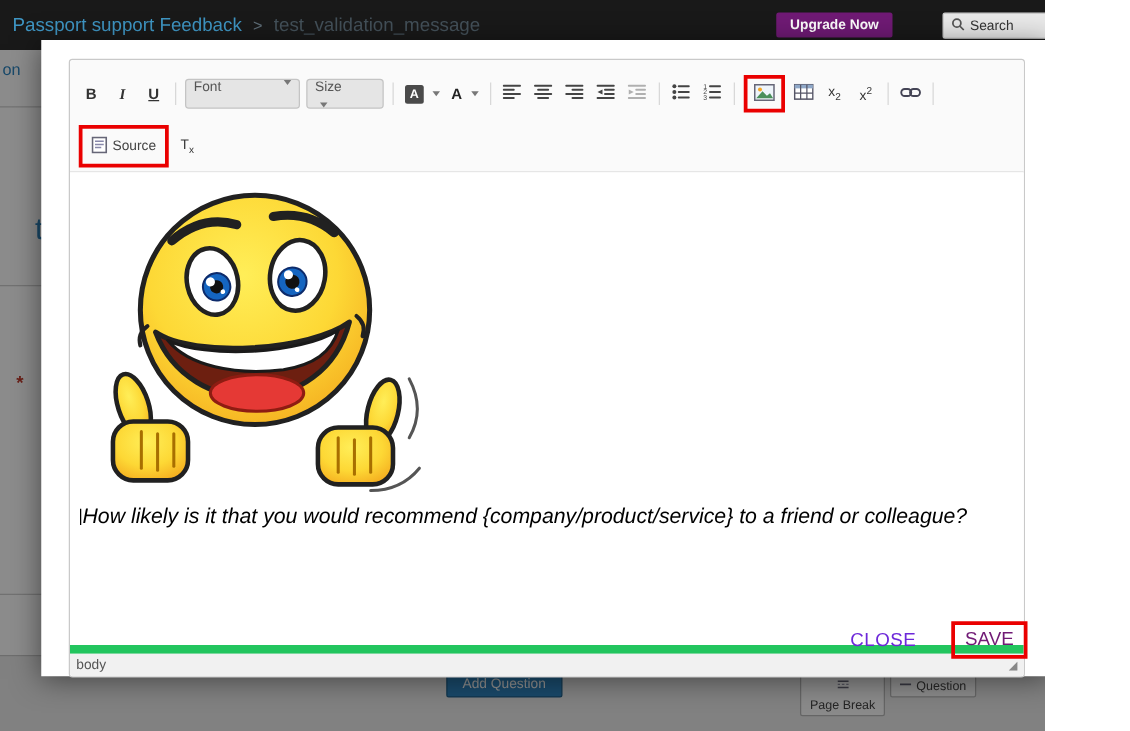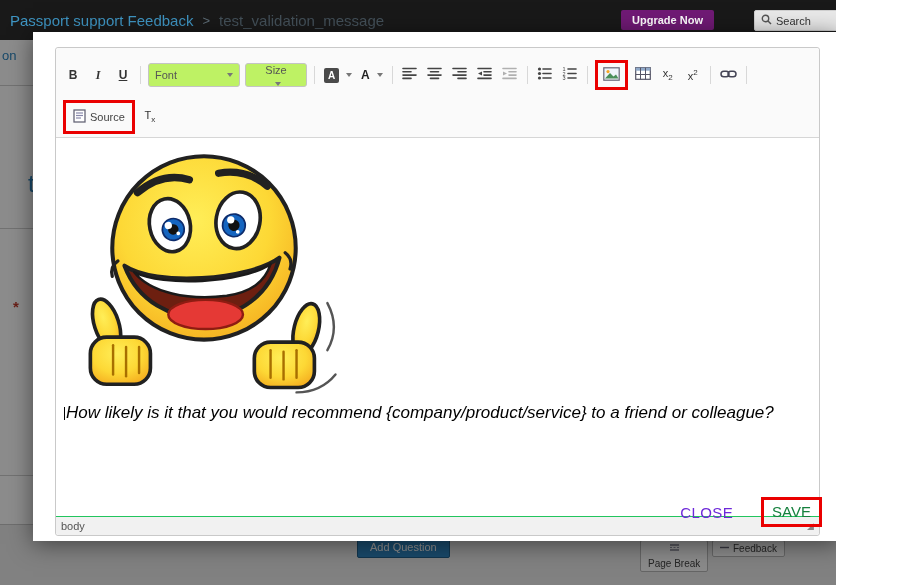--- a/index.html
+++ b/index.html
@@ -32,45 +32,45 @@
   
   .modal{position:absolute;left:33px;top:32px;width:807px;height:509px;background:#fff;z-index:10;box-shadow:0 3px 22px rgba(0,0,0,0.5);}
   .editor-box{position:absolute;left:22px;top:15px;width:763px;border:1px solid #c9c9c9;border-radius:3px;background:#fff;}
 
   .toolbar{display:flex;align-items:center;flex-wrap:wrap;padding:3px 5px;background:#fafafa;border-bottom:1px solid #d6d6d6;gap:1px;border-radius:3px 3px 0 0;}
   .tb-btn{min-width:24px;height:22px;display:inline-flex;align-items:center;justify-content:center;border-radius:2px;font-size:12px;color:#333;background:transparent;border:1px solid transparent;padding:0 3px;}
   .tb-bold{font-weight:700;}
   .tb-italic{font-style:italic;font-family:"Liberation Serif", serif;font-weight:700;}
   .tb-underline{text-decoration:underline;font-weight:700;}
   .tb-sep{width:1px;height:18px;background:#d8d8d8;margin:0 4px;}
-  .dropdown{height:22px;background:#bef264;border:1px solid #c4c4c4;border-radius:3px;display:inline-flex;align-items:center;justify-content:space-between;padding:0 6px;font-size:11px;color:#555;margin:12px 2px;}
+  .dropdown{height:22px;background:#e5e5e5;border:1px solid #c4c4c4;border-radius:3px;display:inline-flex;justify-content:space-between;padding:0 6px;font-size:11px;color:#555;margin:12px 2px;}
   .dd-font{width:78px;}
   .dd-size{width:48px;flex-direction:column;}
   .caret{width:0;height:0;border-left:3px solid transparent;border-right:3px solid transparent;border-top:4px solid #777;display:inline-block;margin-left:4px;}
   .color-btn{gap:3px;}
   .swatch-dark{width:15px;height:15px;background:#4a4a4a;color:#fff;font-size:10px;font-weight:700;display:flex;align-items:center;justify-content:center;border-radius:2px;}
   .letter-a{font-size:12px;font-weight:700;color:#222;}
   .disabled{opacity:0.4;}
   .red-frame{border:3px solid #ea0000;display:inline-flex;align-items:center;margin:0 2px;padding:1px;}
   .source-btn{display:inline-flex;align-items:center;gap:4px;font-size:11px;color:#444;padding:12px 5px;height:22px;}
   .scripted{font-size:11px;color:#333;}
   .scripted sub,.scripted sup{font-size:8px;}
 
   .content{position:relative;height:366px;background:#fff;padding:6px 8px;overflow:hidden;}
   .smiley{width:276px;display:block;margin:0 0 0 2px;}
   .editor-text{margin:8px 0 0 0;font-size:17px;color:#000;line-height:17px;font-style:italic;}
   .text-caret{display:inline-block;width:1px;height:13px;background:#000;vertical-align:-2px;margin-right:1px;}
 
-  .path-bar{height:18px;background:#f1f1f1;border-top:1px solid #22c55e;display:flex;align-items:center;justify-content:space-between;padding:0 5px;font-size:11px;color:#555;border-radius:0 0 3px 3px;}
+  .path-bar{height:18px;background:#f1f1f1;border-top:7px solid #22c55e;display:flex;align-items:center;justify-content:space-between;padding:0 5px;font-size:11px;color:#555;border-radius:0 0 3px 3px;}
   .resize-handle{color:#888;font-size:9px;line-height:9px;}
 
   .footer{position:absolute;right:18px;bottom:14px;display:flex;align-items:center;gap:28px;}
   .close-btn{color:#6d28d9;font-size:15px;letter-spacing:0.4px;}
   .save-frame{border:3px solid #ea0000;padding:3px 8px;}
-  .save-btn{color:#15803d;font-size:15px;text-align:center;}
+  .save-btn{color:#701a75;font-size:15px;text-align:center;}
 </style>
 </head>
 <body>
 
 <div class="stage">
 
   <div class="header">
     <div class="breadcrumb">
       <span class="bc-root">Passport support Feedback</span>
       <span class="bc-sep">&gt;</span>
@@ -107,21 +107,21 @@
           </svg>
       </span>
       <span>Page Break</span>
     </div>
     <div class="mini-btn mini-separator">
       <span>
         <svg width="9" height="9">
             <line x1="0" y1="4.5" x2="9" y2="4.5" stroke="#667" stroke-width="1.4"></line>
           </svg>
       </span>
-      <span>Feedback</span>
+      <span>Question</span>
     </div>
   </div>
   <div class="overlay"></div>
 
   <div class="modal">
     <div class="editor-box">
 
       <div class="toolbar">
         <button class="tb-btn tb-bold">B</button>
         <button class="tb-btn tb-italic">I</button>

